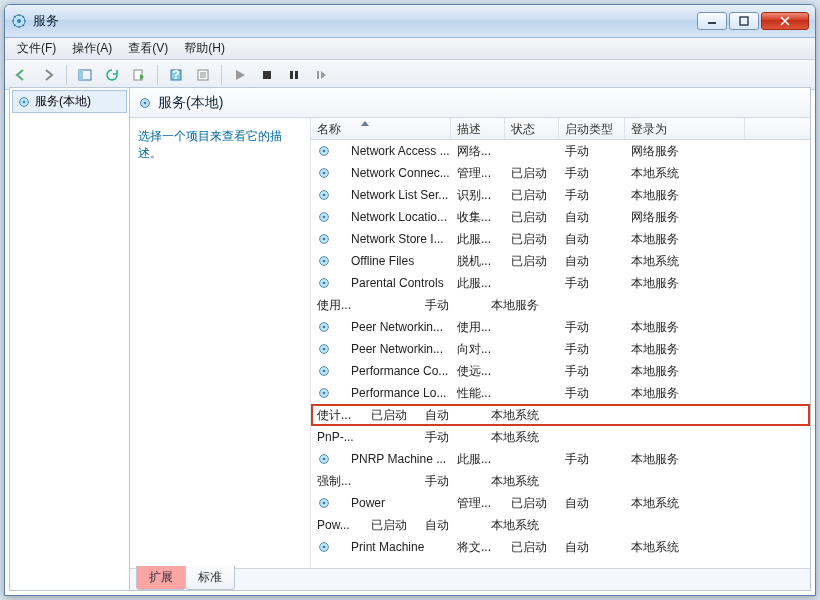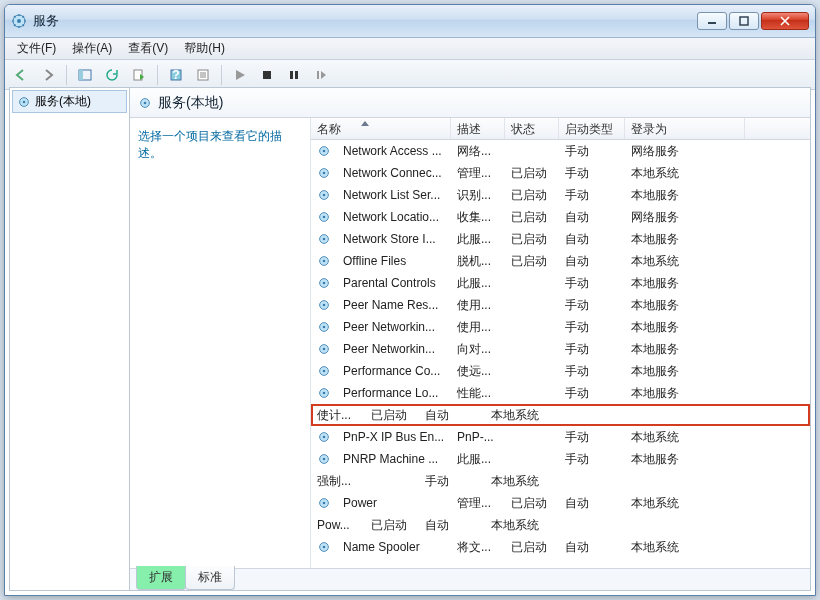--- a/index.html
+++ b/index.html
@@ -24,26 +24,26 @@
 .rhdr { height:30px; border-bottom:1px solid #d0d7e0; display:flex; align-items:center; padding:0 8px; gap:6px; background:linear-gradient(#fdfefe,#f1f5fa);}
 .rhdr .rtitle { font-size:14px; color:#123;}
 .rcontent { flex:1; display:flex; overflow:hidden; position:relative;}
 .descpane { width:180px; padding:10px 8px; color:#0369a1;}
 .listpane { flex:1; border-left:1px solid #e0e5ec; display:flex; flex-direction:column; overflow:hidden;}
 .colhdr { height:22px; display:flex; background:linear-gradient(#fdfdfe,#eef2f7); border-bottom:1px solid #d0d7e0;}
 .colhdr .col { border-right:1px solid #e0e5ec; padding:3px 6px; color:#333; display:flex; align-items:flex-start; gap:16px; cursor:default;}
 .rows { flex:1; overflow-y:auto; overflow-x:hidden;}
 .row { height:22px; display:flex; align-items:center;}
 .row .cell { padding:2px 6px; white-space:nowrap; overflow:hidden; text-overflow:ellipsis; color:#222;}
-.row .namecell { display:flex; align-items:flex-end; gap:12px;}
+.row .namecell { display:flex; align-items:flex-end; gap:20px;}
 .row.highlight { outline:2px solid #d43c22; outline-offset:-2px;}
 .gearicon { width:14px; height:14px; flex:none;}
 .tabs { position:absolute; left:0; bottom:0; height:22px; display:flex; align-items:flex-end; padding-left:6px; background:#f4f7fb; border-top:1px solid #d0d7e0; width:100%;}
 .tab { padding:3px 12px; border:1px solid #bcc7d4; border-top:none; margin-right:-1px; background:linear-gradient(#fdfdfe,#eef2f7); border-radius:0 0 4px 4px; cursor:default; color:#333;}
-.tab.active { background:#86efac;}
+.tab.active { background:#fca5a5;}
 .rows::-webkit-scrollbar { width:16px;}
 .rows::-webkit-scrollbar-track { background:#f0f3f7; border-left:1px solid #d0d7e0;}
 .rows::-webkit-scrollbar-thumb { background:linear-gradient(90deg,#e8eef5,#cfdbe8); border:1px solid #aab8c8; border-radius:2px;}
 .rows::-webkit-scrollbar-button { height:16px; background:#e8eef5; border:1px solid #aab8c8;}
 .c-name{width:140px}.c-desc{width:54px}.c-stat{width:54px}.c-start{width:66px}.c-logon{width:120px}
 .sorttri { width:0;height:0;border-left:4px solid transparent;border-right:4px solid transparent;border-bottom:5px solid #6a7a8c; margin-left:4px;}
 </style>
 </head>
 <body>
 
@@ -274,27 +274,20 @@
                     <circle cx="8" cy="8" r="1.5" fill="#3a7fb0"></circle>
                   </svg>
                   <span>Parental Controls</span>
                 </div>
                 <div class="cell c-desc">此服...</div>
                 <div class="cell c-stat"></div>
                 <div class="cell c-start">手动</div>
                 <div class="cell c-logon">本地服务</div>
               </div>
               <div class="row">
-                <div class="cell namecell c-name">
-                  <svg class="gearicon" viewBox="0 0 16 16">
-                    <circle cx="8" cy="8" r="5" fill="#bfe3f6" stroke="#3a7fb0"></circle>
-                    <circle cx="8" cy="8" r="1.5" fill="#3a7fb0"></circle>
-                  </svg>
-                  <span>Peer Name Res...</span>
-                </div>
                 <div class="cell c-desc">使用...</div>
                 <div class="cell c-stat"></div>
                 <div class="cell c-start">手动</div>
                 <div class="cell c-logon">本地服务</div>
               </div>
               <div class="row">
                 <div class="cell namecell c-name">
                   <svg class="gearicon" viewBox="0 0 16 16">
                     <circle cx="8" cy="8" r="5" fill="#bfe3f6" stroke="#3a7fb0"></circle>
                     <circle cx="8" cy="8" r="1.5" fill="#3a7fb0"></circle>
@@ -345,27 +338,20 @@
                 <div class="cell c-start">手动</div>
                 <div class="cell c-logon">本地服务</div>
               </div>
               <div class="row highlight">
                 <div class="cell c-desc">使计...</div>
                 <div class="cell c-stat">已启动</div>
                 <div class="cell c-start">自动</div>
                 <div class="cell c-logon">本地系统</div>
               </div>
               <div class="row">
-                <div class="cell namecell c-name">
-                  <svg class="gearicon" viewBox="0 0 16 16">
-                    <circle cx="8" cy="8" r="5" fill="#bfe3f6" stroke="#3a7fb0"></circle>
-                    <circle cx="8" cy="8" r="1.5" fill="#3a7fb0"></circle>
-                  </svg>
-                  <span>PnP-X IP Bus En...</span>
-                </div>
                 <div class="cell c-desc">PnP-...</div>
                 <div class="cell c-stat"></div>
                 <div class="cell c-start">手动</div>
                 <div class="cell c-logon">本地系统</div>
               </div>
               <div class="row">
                 <div class="cell namecell c-name">
                   <svg class="gearicon" viewBox="0 0 16 16">
                     <circle cx="8" cy="8" r="5" fill="#bfe3f6" stroke="#3a7fb0"></circle>
                     <circle cx="8" cy="8" r="1.5" fill="#3a7fb0"></circle>
@@ -401,21 +387,21 @@
                 <div class="cell c-stat">已启动</div>
                 <div class="cell c-start">自动</div>
                 <div class="cell c-logon">本地系统</div>
               </div>
               <div class="row">
                 <div class="cell namecell c-name">
                   <svg class="gearicon" viewBox="0 0 16 16">
                     <circle cx="8" cy="8" r="5" fill="#bfe3f6" stroke="#3a7fb0"></circle>
                     <circle cx="8" cy="8" r="1.5" fill="#3a7fb0"></circle>
                   </svg>
-                  <span>Name Spooler</span>
+                  <span>Print Machine</span>
                 </div>
                 <div class="cell c-desc">将文...</div>
                 <div class="cell c-stat">已启动</div>
                 <div class="cell c-start">自动</div>
                 <div class="cell c-logon">本地系统</div>
               </div>
             </div>
         </div>
       </div>
 

